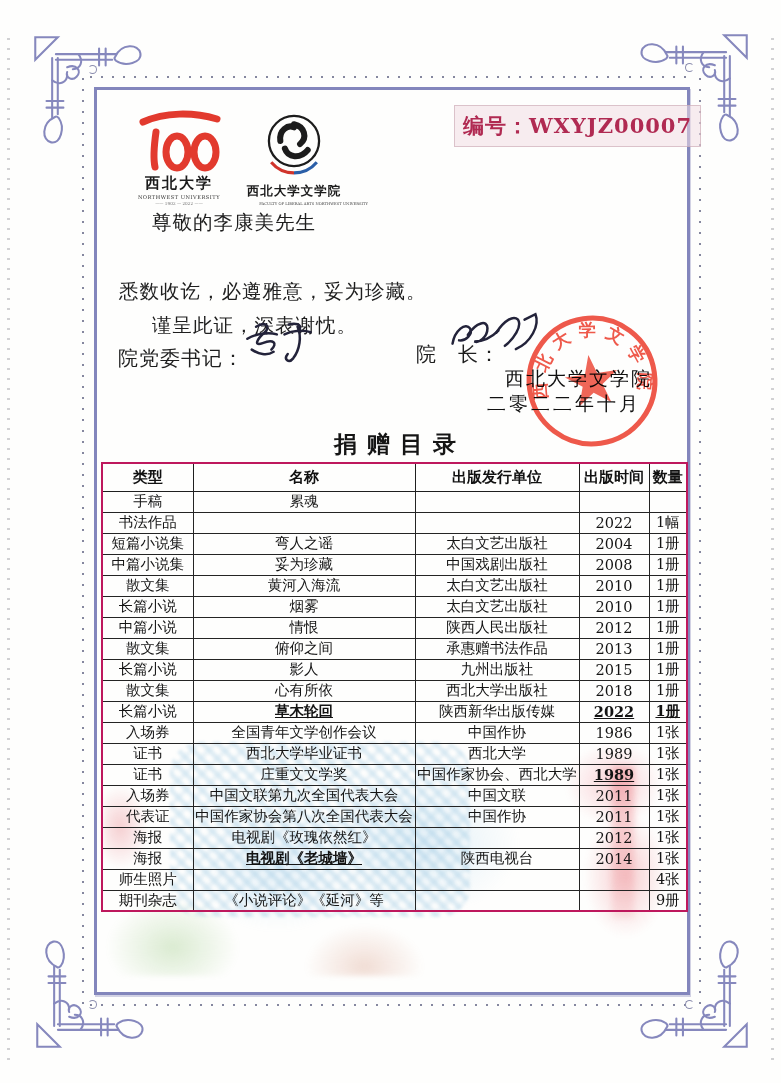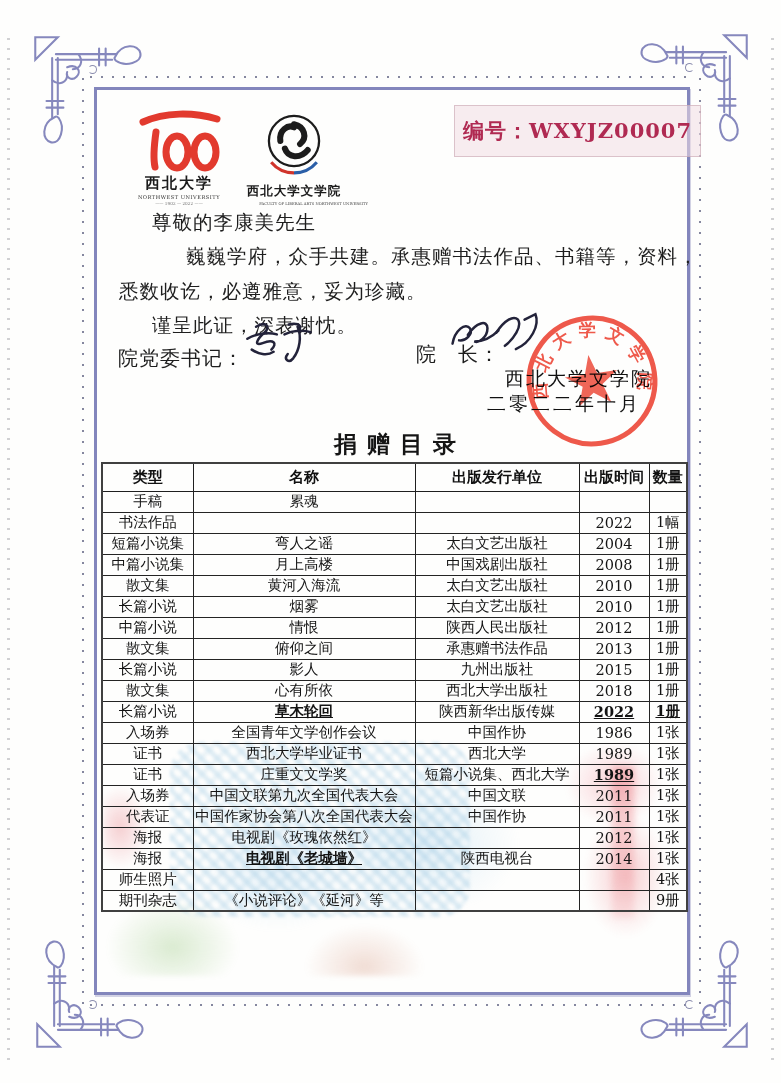--- a/index.html
+++ b/index.html
@@ -35,21 +35,21 @@
   .logo-univ { position:absolute; left:128px; top:110px; width:102px; text-align:center; }
   .logo-univ .mark { display:block; margin:0 auto; }
   .logo-univ .cn { font-size:15px; font-weight:bold; letter-spacing:2px; color:#1c1c1c; margin-top:2px; }
   .logo-univ .en { font-size:6px; letter-spacing:.6px; color:#333; transform:scale(.85); }
   .logo-univ .yr { font-size:6px; color:#777; transform:scale(.7); }
   .logo-fac { position:absolute; left:238px; top:106px; width:112px; text-align:center; }
   .logo-fac .cn { font-size:12.5px; font-weight:bold; letter-spacing:1px; color:#1c1c1c; margin-top:1px; }
   .logo-fac .en { font-size:6px; color:#444; transform:scale(.62); white-space:nowrap; }
 
   
-  .serial-box { position:absolute; left:454px; top:105px; width:247px; height:52px;
+  .serial-box { position:absolute; left:454px; top:105px; width:247px; height:42px;
     background:rgba(240,221,227,.55); border:1px solid rgba(196,160,172,.55);
     display:flex; align-items:center; justify-content:center; }
   .serial-text { color:#b02a52; font-size:21px; font-weight:bold; letter-spacing:1px; }
 
   
   .lt { position:absolute; white-space:nowrap; font-size:19.5px; letter-spacing:1px; color:#1e1e1e; }
   .lt.salutation { left:152px; top:209px; }
   .lt.l1 { left:186px; top:243px; }
   .lt.l2 { left:119px; top:278px; }
   .lt.l3 { left:152px; top:312px; }
@@ -62,21 +62,21 @@
   .date-line { position:absolute; left:487px; top:391px; font-size:19px; letter-spacing:3px; color:#111; white-space:nowrap; z-index:3; }
 
   
   .seal { position:absolute; left:521px; top:310px; width:142px; height:142px; z-index:4;
     mix-blend-mode:multiply; opacity:.9; transform:rotate(-8deg); }
 
   
   .catalog-title { position:absolute; left:95px; top:429px; width:594px; text-align:center;
     font-family:"DejaVu Sans", sans-serif; font-weight:bold; font-size:23px; letter-spacing:10px; color:#151515; padding-left:16px; }
   .table-wrap { position:absolute; left:101px; top:462px; z-index:2; }
-  table.catalog { border-collapse:collapse; table-layout:fixed; width:585px; border:2px solid #404040; background:transparent; }
+  table.catalog { border-collapse:collapse; table-layout:fixed; width:585px; border:2px solid #be185d; background:transparent; }
   table.catalog col.c1{width:91px} table.catalog col.c2{width:222px} table.catalog col.c3{width:164px}
   table.catalog col.c4{width:70px} table.catalog col.c5{width:38px}
   table.catalog th { font-family:"DejaVu Sans", sans-serif; font-size:15px; font-weight:bold;
     height:28px; border:1px solid #1f1f1f; color:#111; }
   table.catalog td { height:21px; text-align:center; border:1px solid #242424;
     font-size:14.5px; color:#141414; white-space:nowrap; overflow:hidden; }
   table.catalog td.b { font-weight:bold;text-decoration:underline; }
 
   
   .wm { position:absolute; left:103px; top:736px; width:581px; height:240px; z-index:1; opacity:.5; filter:blur(2.5px);
@@ -172,21 +172,20 @@
     </svg>
     <div class="cn">西北大学文学院</div>
     <div class="en">FACULTY OF LIBERAL ARTS NORTHWEST UNIVERSITY</div>
   </div>
 
   <div class="serial-box">
     <span class="serial-text">编号：WXYJZ00007</span>
   </div>
 
   <div class="lt salutation">尊敬的李康美先生</div>
-  <div class="lt l1">巍巍学府，众手共建。承惠赠书法作品、书籍等，资料，</div>
   <div class="lt l2">悉数收讫，必遵雅意，妥为珍藏。</div>
   <div class="lt l3">谨呈此证，深表谢忱。</div>
 
   <div class="lt sec-label">院党委书记：</div>
   <svg class="sig secretary" width="86" height="48" viewBox="0 0 70 44">
     <g fill="none" stroke="#23233a" stroke-width="2.3" stroke-linecap="round">
       <path d="M14 8 C22 3 28 7 22 13 C14 20 12 26 20 23 C30 19 34 23 28 29"></path>
       <path d="M6 19 C14 14 26 13 33 15"></path>
       <path d="M10 29 C16 33 24 35 30 31"></path>
       <path d="M44 6 C50 4 56 6 54 10 M40 15 C48 11 58 11 64 13"></path>
@@ -258,21 +257,21 @@
           </tr>
           <tr>
             <td>短篇小说集</td>
             <td>弯人之谣</td>
             <td>太白文艺出版社</td>
             <td>2004</td>
             <td>1册</td>
           </tr>
           <tr>
             <td>中篇小说集</td>
-            <td>月上高楼</td>
+            <td>妥为珍藏</td>
             <td>中国戏剧出版社</td>
             <td>2008</td>
             <td>1册</td>
           </tr>
           <tr>
             <td>散文集</td>
             <td>黄河入海流</td>
             <td>太白文艺出版社</td>
             <td>2010</td>
             <td>1册</td>
@@ -329,21 +328,21 @@
           <tr>
             <td>证书</td>
             <td>西北大学毕业证书</td>
             <td>西北大学</td>
             <td>1989</td>
             <td>1张</td>
           </tr>
           <tr>
             <td>证书</td>
             <td>庄重文文学奖</td>
-            <td>短篇小说集、西北大学</td>
+            <td>中国作家协会、西北大学</td>
             <td class="b">1989</td>
             <td>1张</td>
           </tr>
           <tr>
             <td>入场券</td>
             <td>中国文联第九次全国代表大会</td>
             <td>中国文联</td>
             <td>2011</td>
             <td>1张</td>
           </tr>

